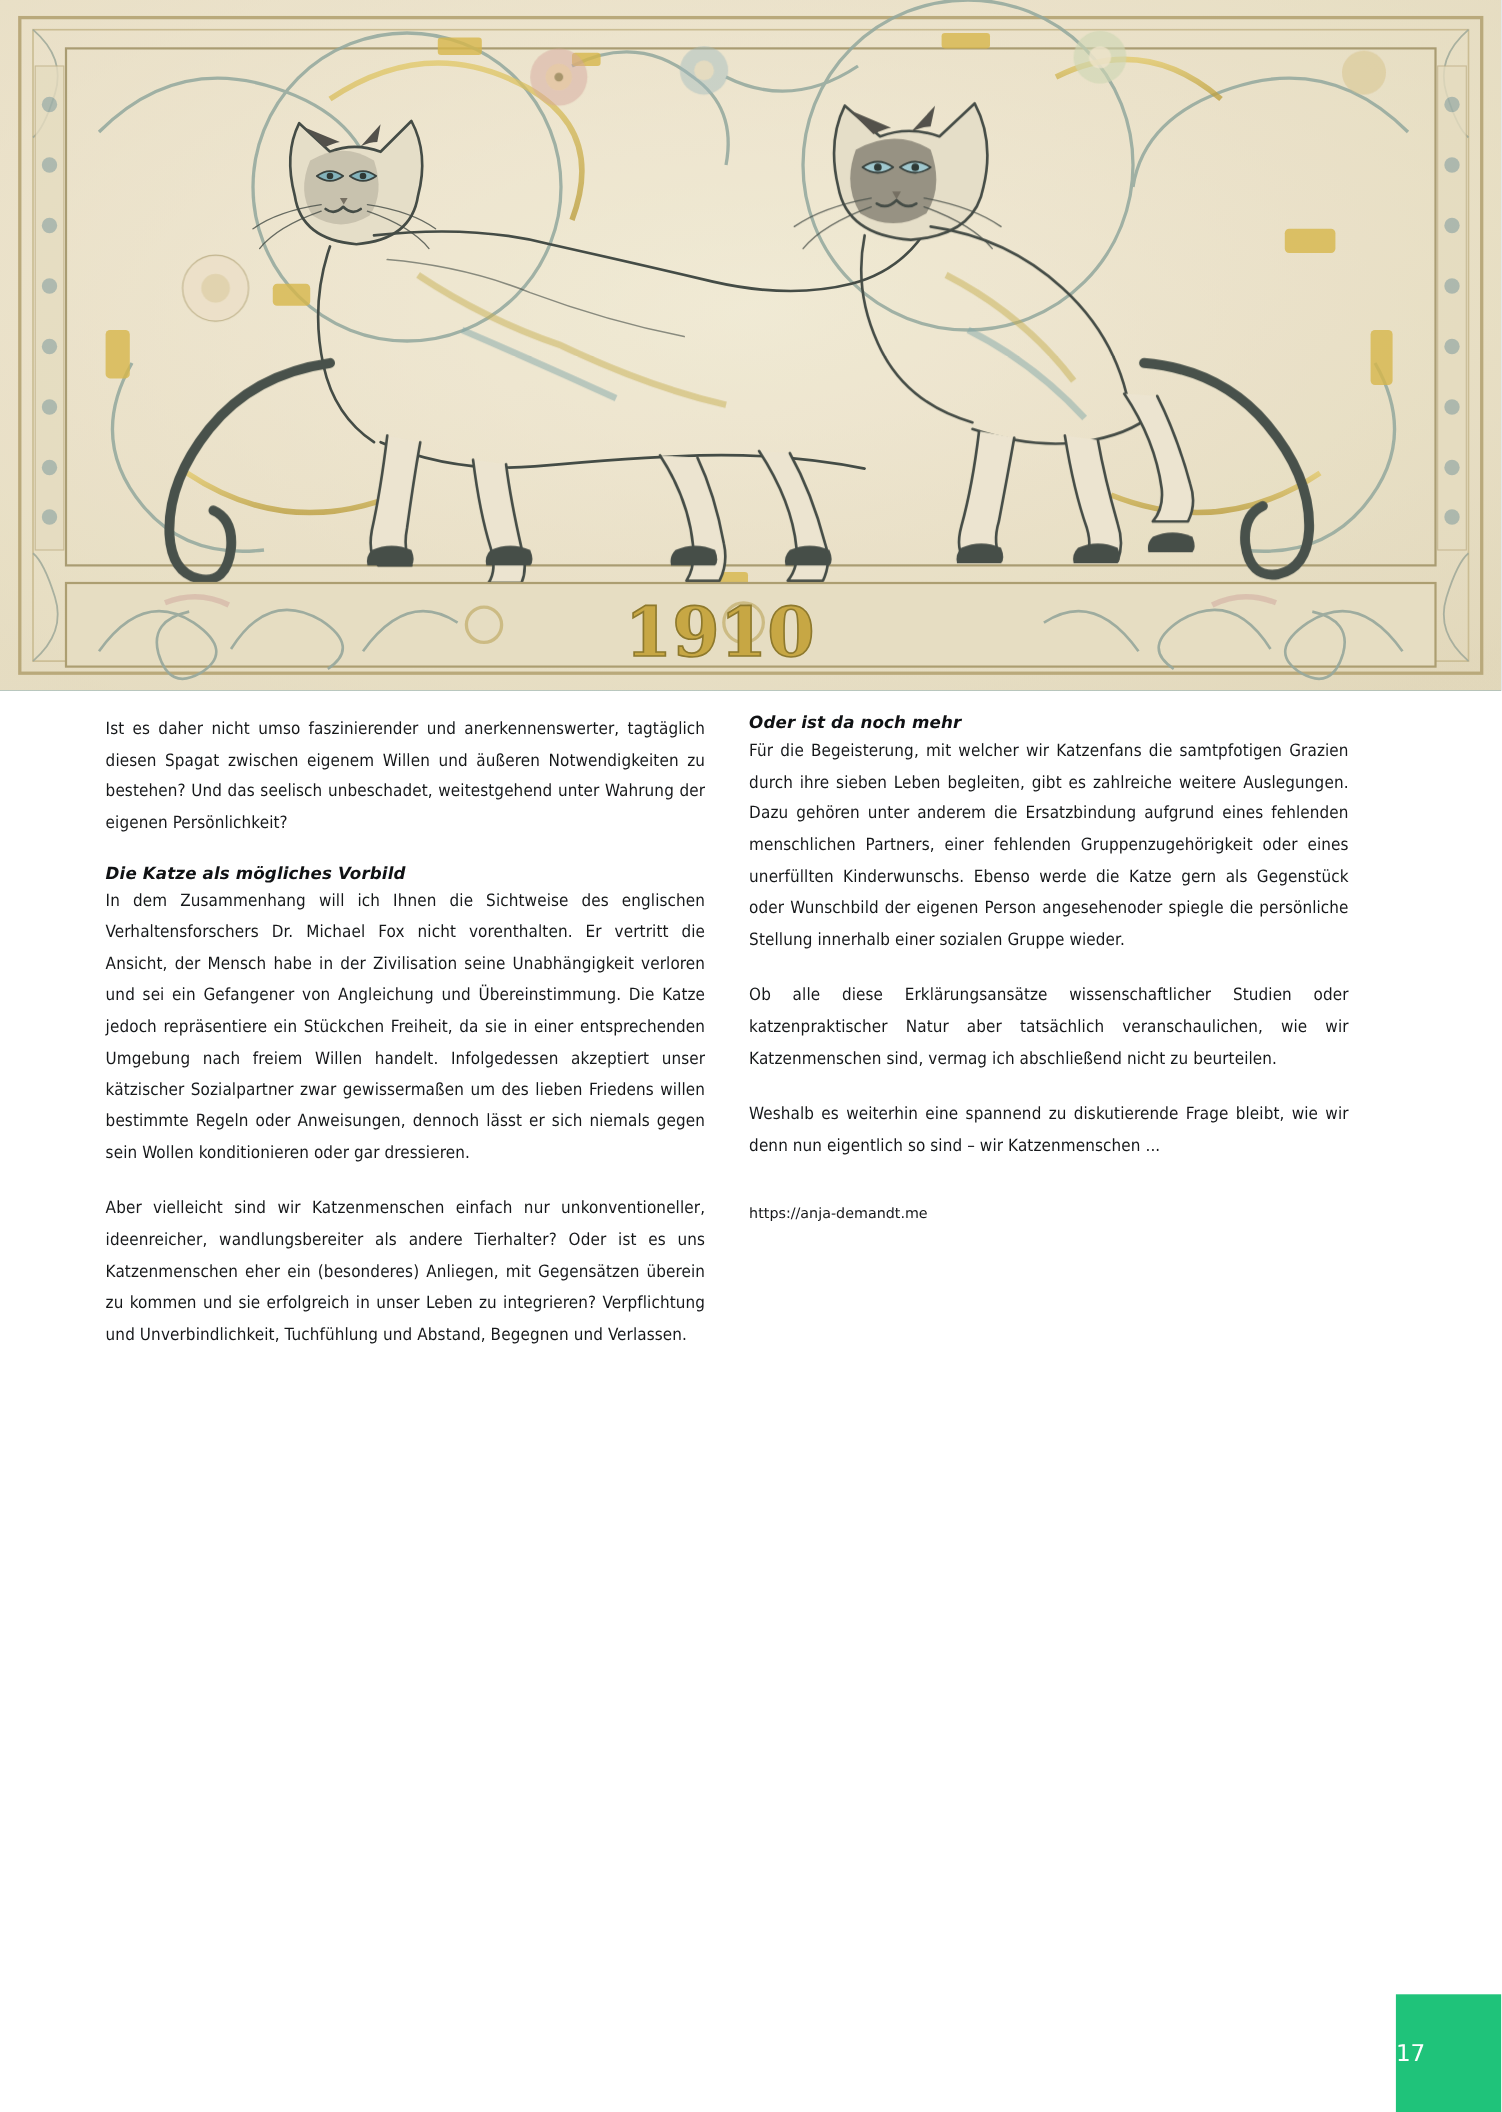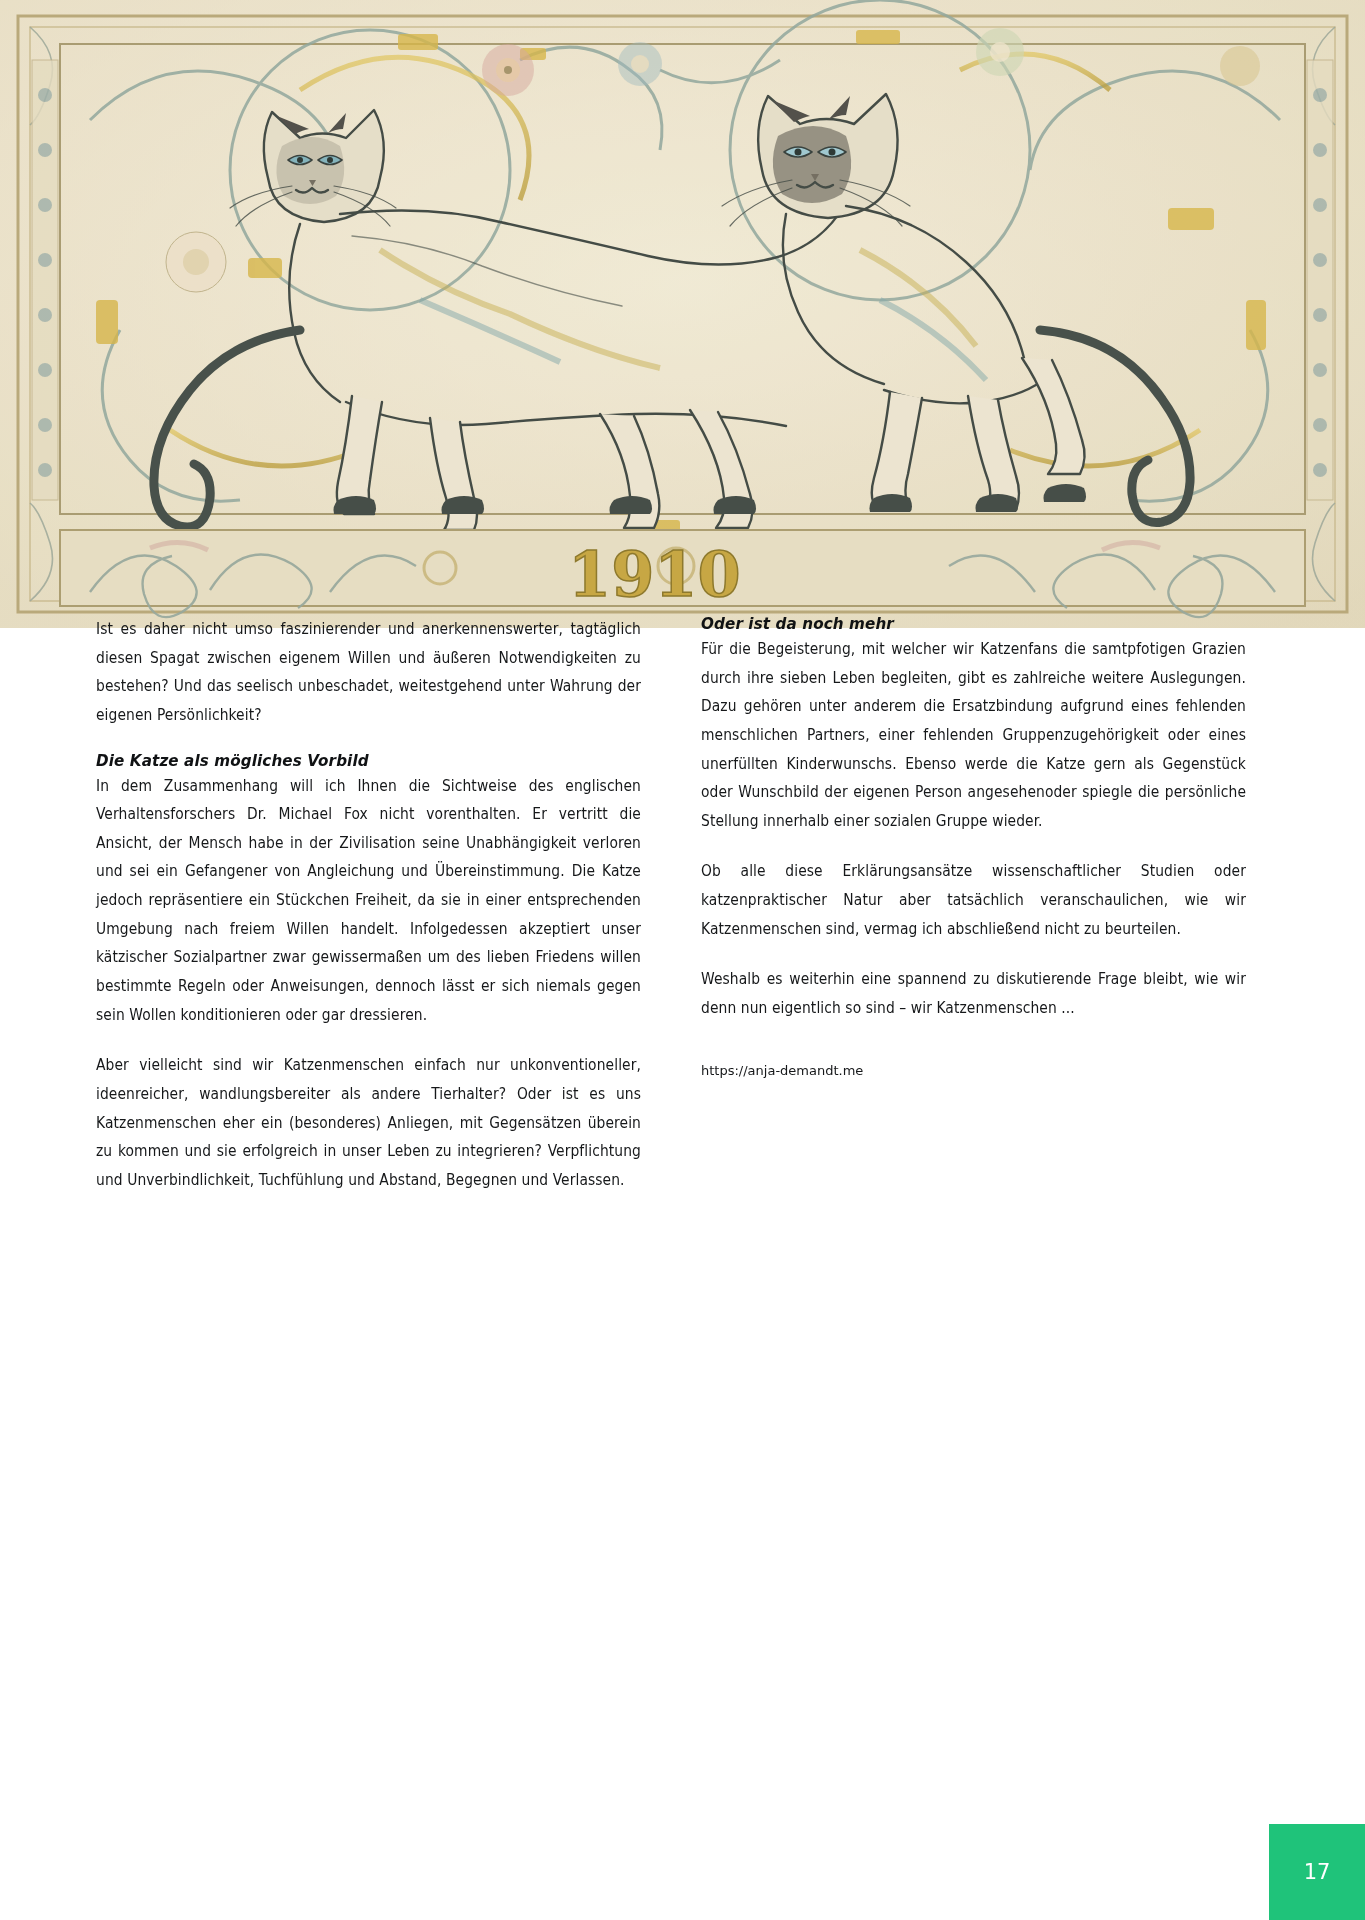--- a/index.html
+++ b/index.html
@@ -25,25 +25,25 @@
     height: 628px;
     background: #0369a1;
     overflow: hidden;
   }
   .illo-svg { display: block; width: 100%; height: 100%; }
 
   
   .content {
     position: absolute;
     left: 0;
-    top: 615px;
+    top: 648px;
     width: 1365px;
     padding: 0 96px;
     display: flex;
-    gap: 60px;
+    gap: 40px;
   }
   .col { width: 545px; }
   .col p {
     margin: 0 0 22px 0;
     font-size: 15.4px;
     line-height: 1.86;
     color: #16181a;
     text-align: justify;
     letter-spacing: 0.1px;
     font-family: "DejaVu Sans", sans-serif;
@@ -64,25 +64,25 @@
     color: #16181a;
     font-family: "DejaVu Sans", sans-serif;
   }
 
   
   .page-tab {
     position: absolute;
     right: 0;
     bottom: 0;
     width: 96px;
-    height: 96px;
+    height: 107px;
     background: #1fc37a;
     display: flex;
     align-items: center;
-    justify-content: center;
+    justify-content: flex-start;
   }
   .page-tab span {
     color: #ffffff;
     font-size: 21px;
     font-family: "DejaVu Sans", sans-serif;
   }
 </style>
 </head>
 <body>
 

